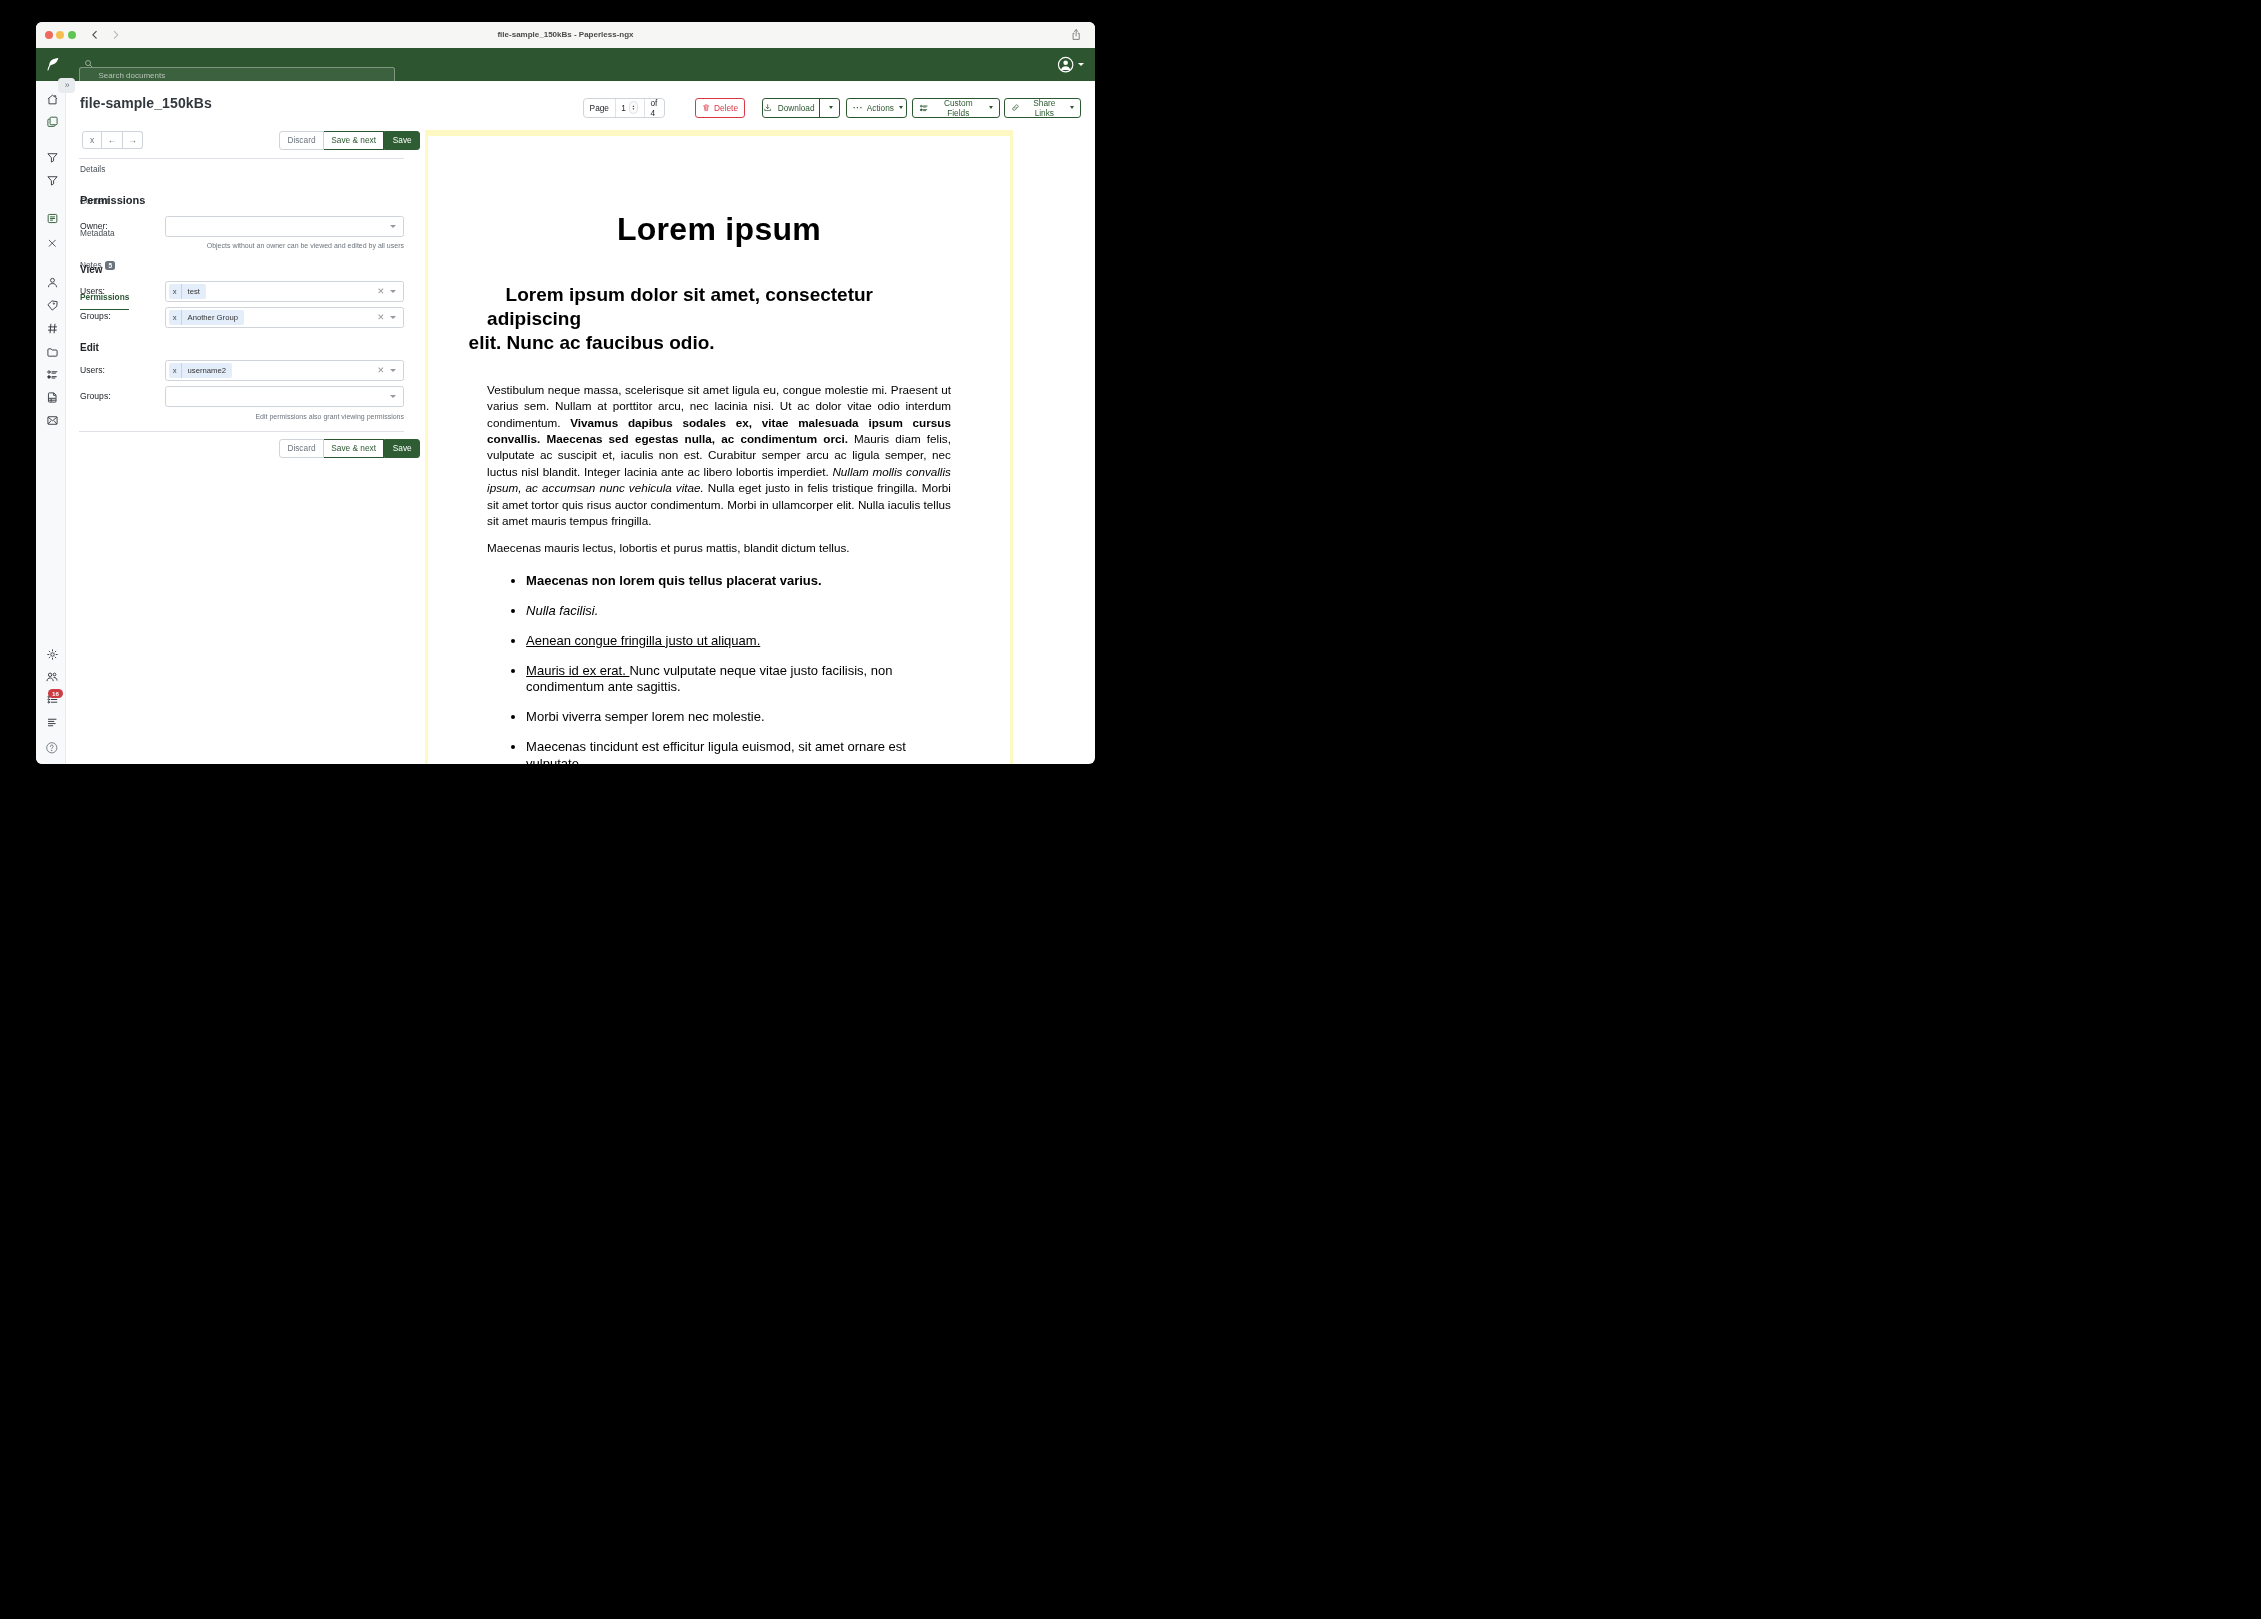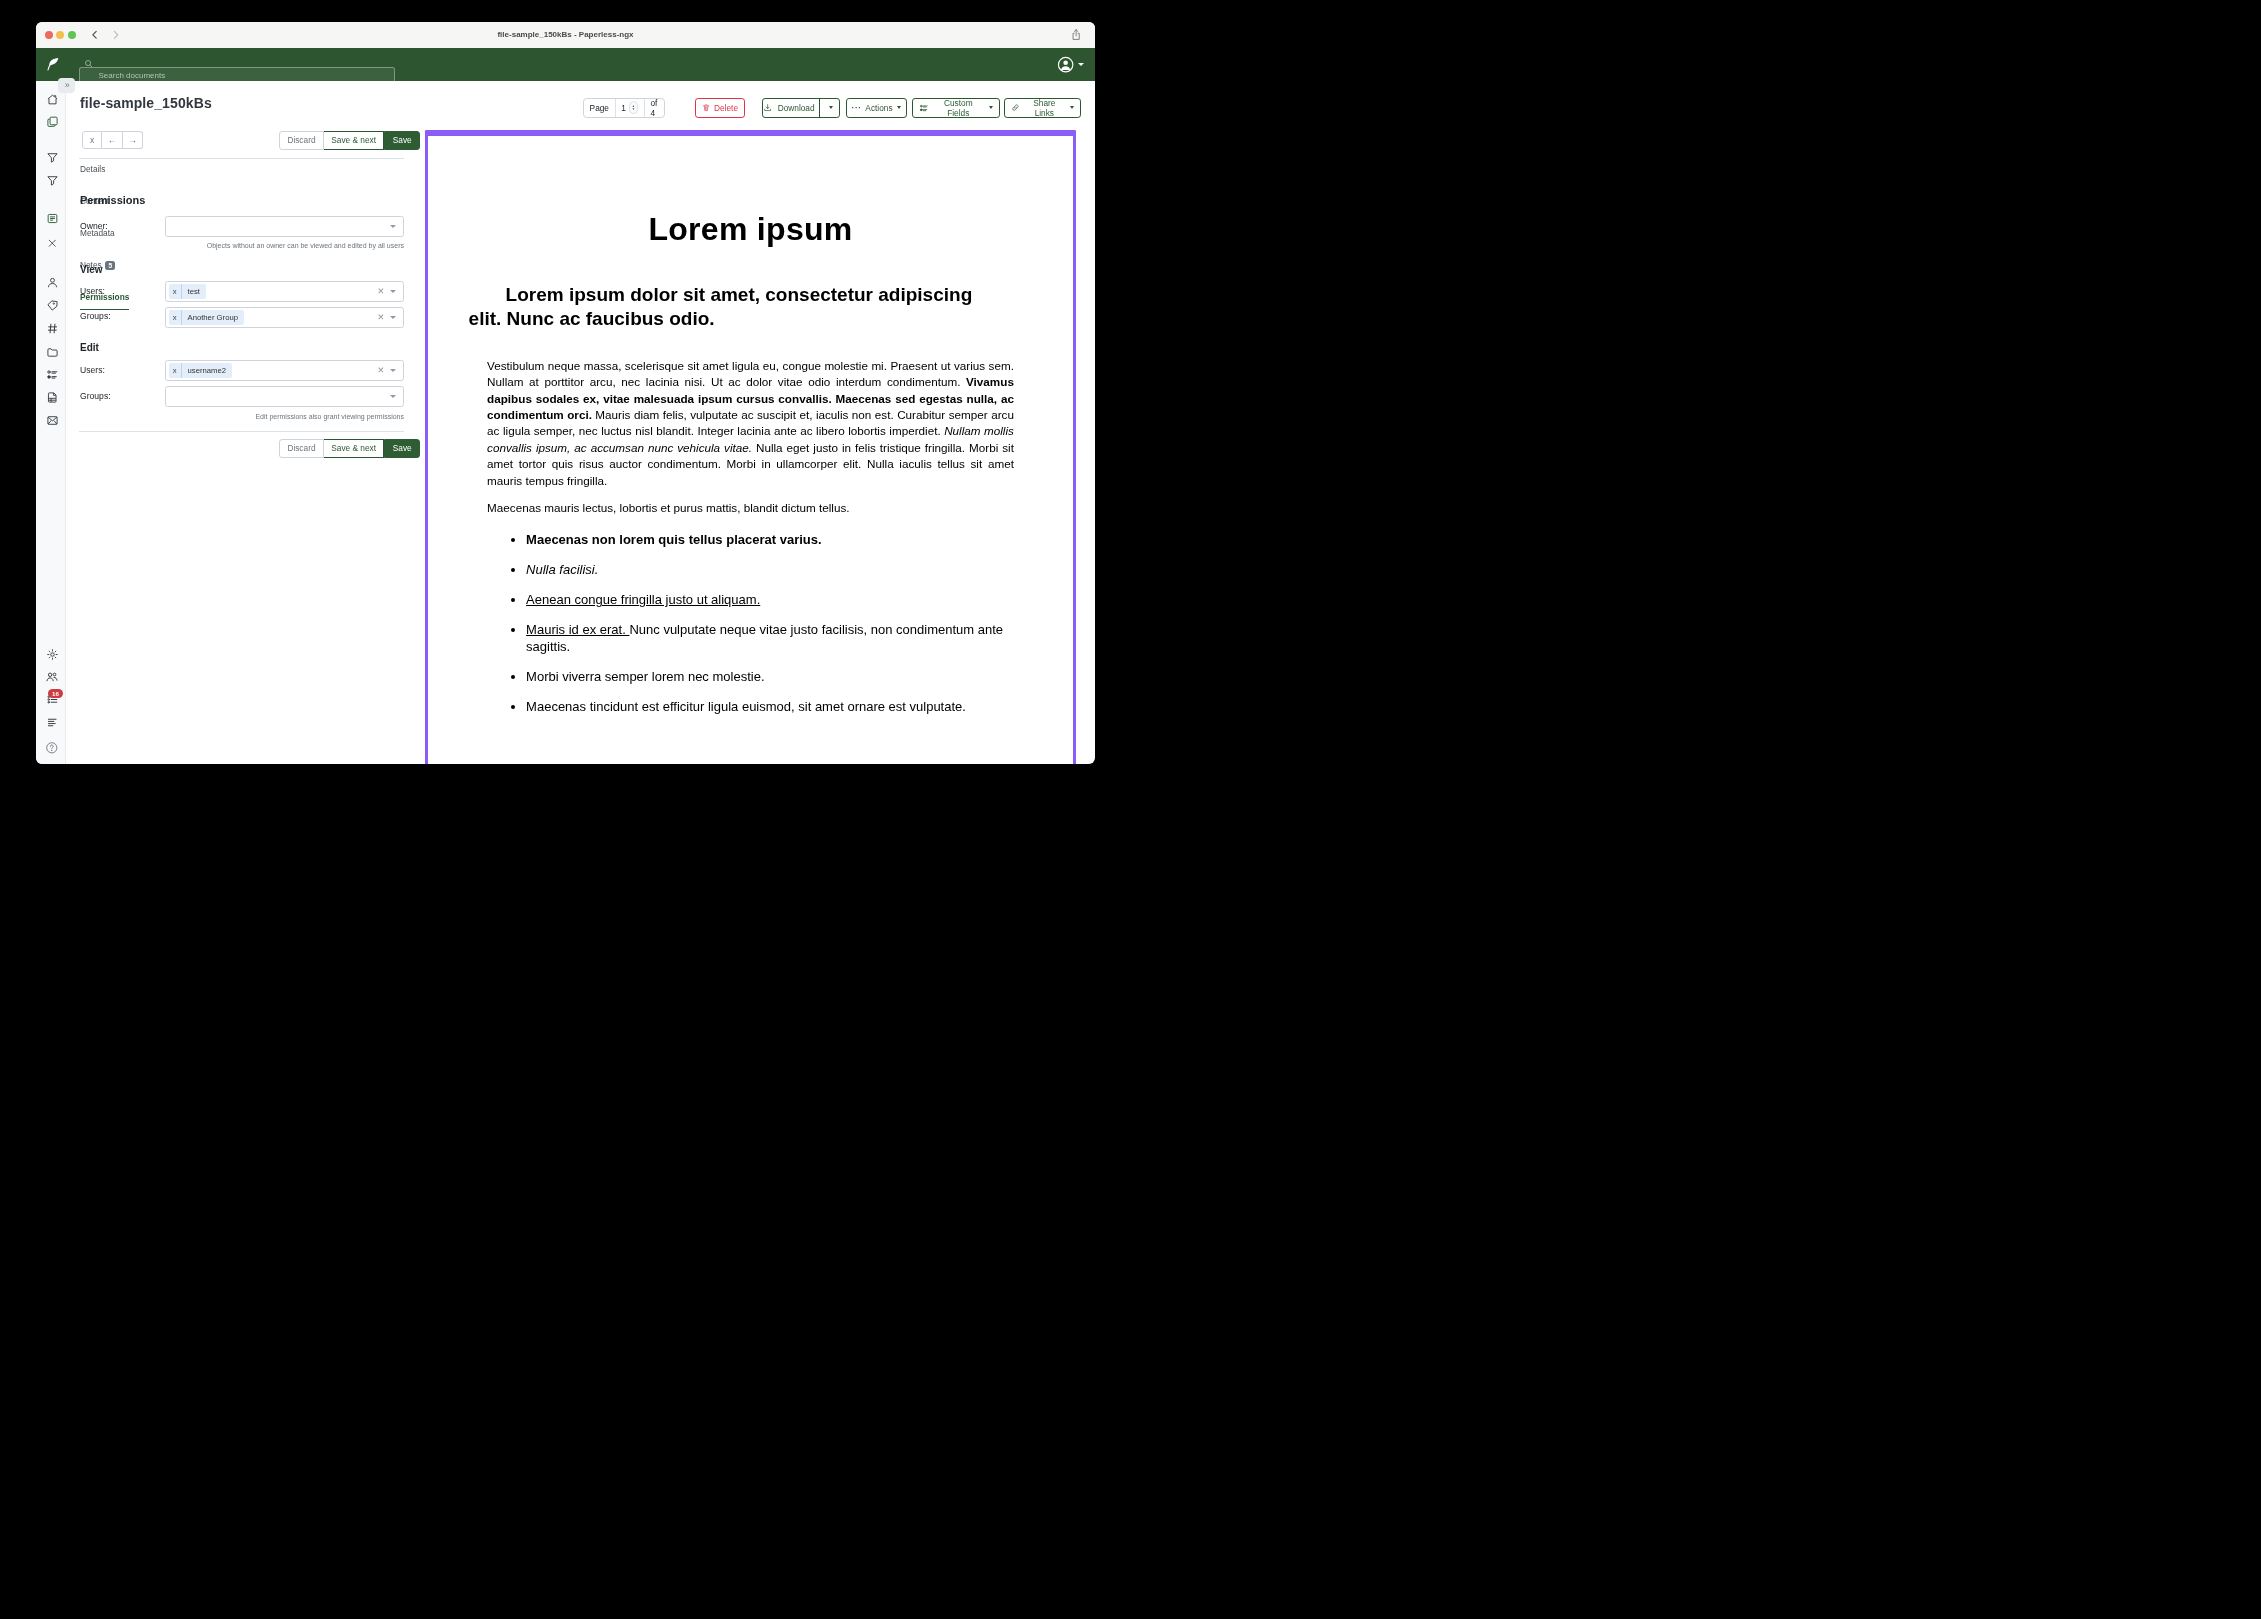--- a/index.html
+++ b/index.html
@@ -31,21 +31,21 @@
   
   .sidebar{position:absolute;left:0;top:59px;width:30px;bottom:0;background:#f8f9fa;border-right:0.6px solid #e9ecef;}
   .sideicon{position:absolute;left:8.6px;width:15px;height:15px;color:#343a40;display:flex;align-items:center;justify-content:center;}
   .sideicon.green{color:#2a5733;}
   .sideicon.gray{color:#6c757d;}
   .expandbtn{position:absolute;left:22px;top:56px;width:17.3px;height:15px;background:#e9ecef;
     border-radius:3.7px;color:#6c757d;font-size:8.6px;line-height:15px;text-align:center;letter-spacing:-1.2px;}
   .taskbadge{position:absolute;left:11.7px;top:667px;min-width:15.4px;height:9.3px;background:#ce3c43;color:#fff;
     font-size:6.2px;font-weight:700;border-radius:5px;text-align:center;line-height:9.3px;padding:0 2.5px;z-index:3;}
   
-  .btn{display:inline-flex;align-items:center;justify-content:center;gap:3.7px;height:20.4px;border-radius:3.1px;
+  .btn{display:inline-flex;align-items:center;justify-content:flex-start;gap:3.7px;height:20.4px;border-radius:3.1px;
     font-size:8.3px;background:#fff;border:0.6px solid #ced4da;color:#6c757d;cursor:pointer;}
   .btn.green{border-color:#2b5730;color:#2b5730;}
   .btn.red{border-color:#dc3545;color:#dc3545;}
   .toolbar-item{position:absolute;top:76px;}
   .pagegroup{display:flex;height:20.4px;border:0.6px solid #ced4da;border-radius:3.7px;background:#fff;
     align-items:stretch;font-size:8.3px;color:#212529;}
   .pagegroup .cell{display:flex;align-items:center;justify-content:center;padding:0 5.6px;}
   .pagegroup .cell+.cell{border-left:0.6px solid #dee2e6;}
   .stepper{display:flex;flex-direction:column;justify-content:center;margin-left:3.1px;width:9.3px;height:13px;
     border:0.6px solid #dee2e6;border-radius:5px;background:#fbfbfb;font-size:3.7px;color:#495057;line-height:3.1px;text-align:center;}
@@ -78,21 +78,21 @@
   .control{position:absolute;left:129px;width:239px;height:21px;border:0.6px solid #ced4da;border-radius:2.5px;
     background:#fff;display:flex;align-items:center;padding:0 17.3px 0 2.5px;}
   .control .clearx{position:absolute;right:18.5px;color:#999;font-size:8.6px;cursor:pointer;}
   .control .selcaret{position:absolute;right:6.8px;width:0;height:0;border-left:3.1px solid transparent;
     border-right:3.1px solid transparent;border-top:3.7px solid #919aa1;}
   .tagpill{display:flex;align-items:stretch;background:#e4eefb;border-radius:1.9px;font-size:7.7px;color:#333;height:15px;}
   .tagpill .txc{display:flex;align-items:center;padding:0 4.3px;border-right:0.6px solid rgba(120,160,210,.35);color:#444;}
   .tagpill .tlabel{display:flex;align-items:center;padding:0 5.6px;}
   .hint{position:absolute;left:129px;width:239px;text-align:right;font-size:7px;color:#6c757d;}
   
-  .preview{position:absolute;left:389px;top:108px;width:651px;height:636px;background:#8b5cf6;
+  .preview{position:absolute;left:389px;top:108px;width:588px;height:636px;background:#fef9c3;
     border-radius:1.2px;padding:6.2px 3.1px 0 3.1px;}
   .page{width:100%;height:100%;background:#fff;padding:75px 59px 0 59px;color:#000;overflow:hidden;}
   .page h1{margin:0;font-size:32px;font-weight:700;text-align:center;letter-spacing:0.3px;}
   .page h2{margin:35px 0 0 0;font-size:19px;line-height:24px;font-weight:700;text-indent:18.5px;}
   .page p{margin:0;font-size:11.7px;line-height:16.4px;text-align:justify;}
   .page .p1{margin-top:27px;}
   .page .p2{margin-top:11px;text-align:left;}
   .page ul{margin:16px 0 0 0;padding-left:39px;}
   .page li{font-size:13px;line-height:16.4px;margin-bottom:13.6px;}
   .page .b{font-weight:700;}

